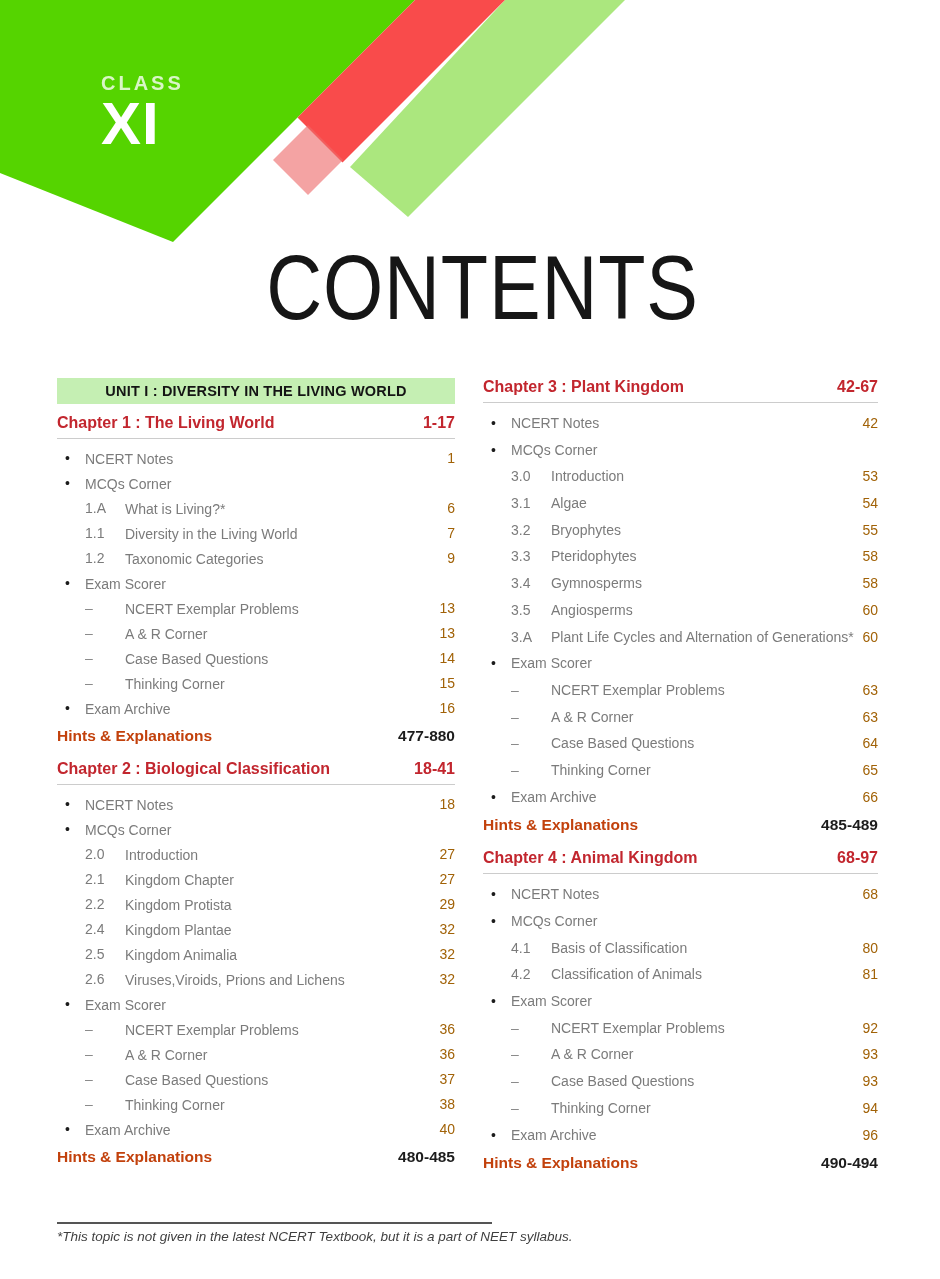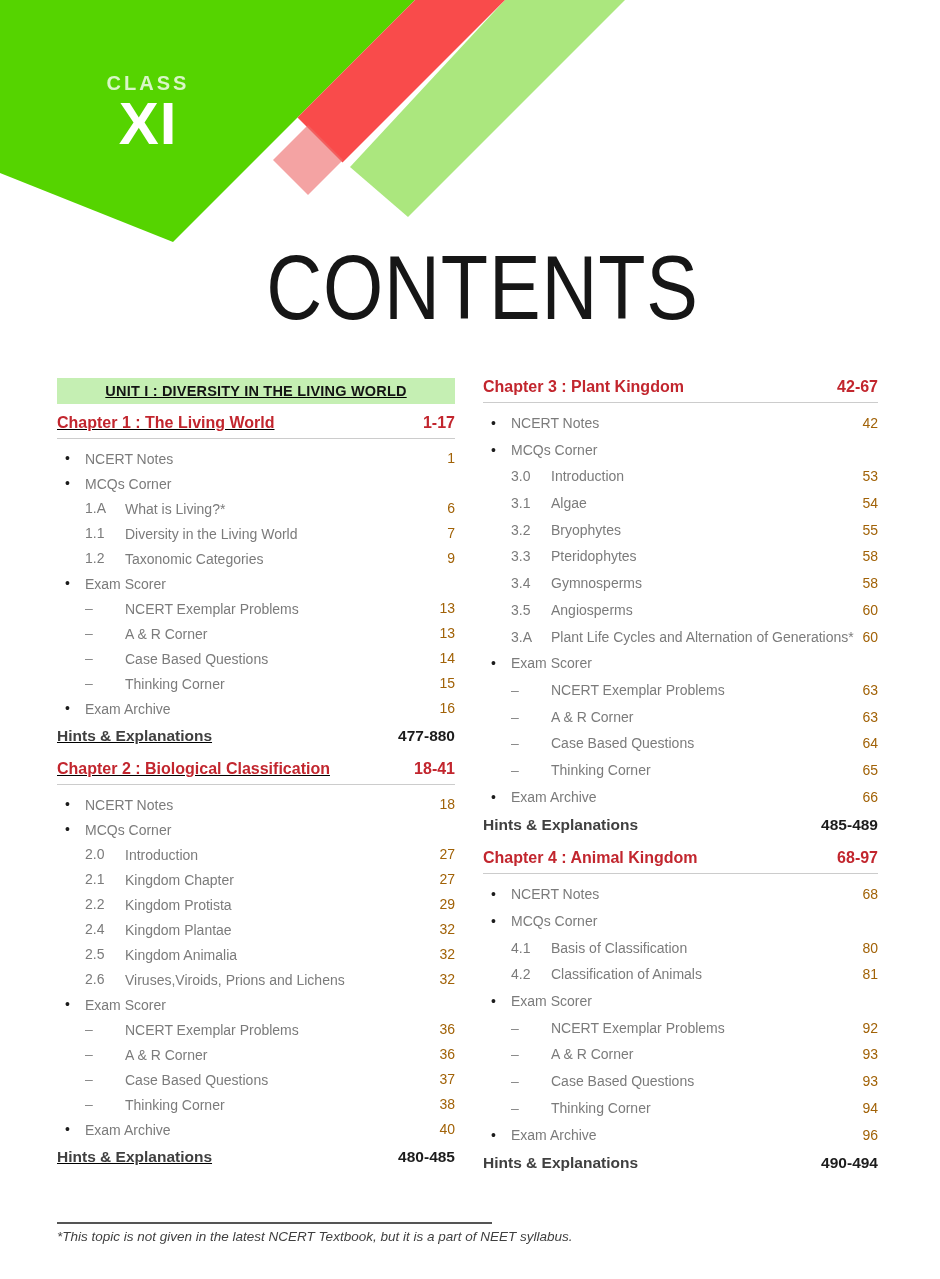--- a/index.html
+++ b/index.html
@@ -7,41 +7,41 @@
     position:relative;
     width:940px;height:1279px;
     background:#ffffff;
     overflow:hidden;
     font-family:"Liberation Sans","DejaVu Sans",sans-serif;
   }
   
   .header-art{position:absolute;left:0;top:0;width:940px;height:340px;}
   .badge{
     position:absolute;left:101px;top:72px;width:94px;
-    text-align:center;color:#fff;z-index:2;
+    text-align:left;color:#fff;z-index:2;
   }
   .badge .class-label{
     display:block;font-size:20px;font-weight:bold;letter-spacing:3px;
     color:rgba(255,255,255,0.78);line-height:1.1;
   }
   .badge .class-roman{
     display:block;font-size:60px;font-weight:bold;color:#ffffff;
     line-height:1.0;letter-spacing:1px;
   }
   .page-title{
     position:absolute;top:243px;left:12px;width:940px;
     text-align:center;line-height:1;white-space:nowrap;
   }
   .page-title span{
     display:inline-block;font-size:90px;font-weight:400;color:#161616;
     letter-spacing:1px;transform:scaleX(0.86);transform-origin:center;
   }
   
   .col{position:absolute;top:378px;}
-  .col-left{left:57px;width:398px;text-decoration:underline;}
+  .col-left{left:57px;width:398px;}
   .col-right{left:483px;width:395px;}
   .unit-banner{
     height:26px;line-height:26px;background:#c5efb3;
     text-align:center;font-size:14.5px;font-weight:bold;color:#141414;
     letter-spacing:0.2px;margin-bottom:10px;
   }
   .ch-head{
     position:relative;margin-top:9px;margin-bottom:7px;
     padding-bottom:6px;border-bottom:1px solid #cccccc;
   }
@@ -53,21 +53,21 @@
   .col-right .row{height:26.7px;line-height:26.7px;}
   .marker{position:absolute;font-size:14px;}
   .bullet-marker{left:8px;color:#1c1c1c;}
   .dash-marker{left:28px;color:#8b8b8b;}
   .num{position:absolute;left:28px;color:#7b7b7b;font-size:14px;}
   .label{display:inline-block;color:#7b7b7b;font-size:14px;white-space:nowrap;}
   .label.l1{margin-left:28px;}
   .label.l2{margin-left:68px;}
   .page-num{position:absolute;right:0;color:#a16207;font-size:14px;}
   .row.hints{height:30px !important;line-height:30px !important;}
-  .hints-label{color:#404040;font-weight:bold;font-size:15.5px;}
+  .hints-label{color:#c2410c;font-weight:bold;font-size:15.5px;}
   .row.hints .page-num{color:#1c1c1c;font-weight:bold;font-size:15.5px;}
   
   .footnote{position:absolute;left:57px;top:1222px;z-index:3;}
   .foot-rule{width:435px;border-top:2px solid #555555;margin-bottom:5px;}
   .foot-text{
     font-size:13.5px;font-style:italic;color:#3f3f3f;white-space:nowrap;
   }
 </style>
 </head>
 <body>

